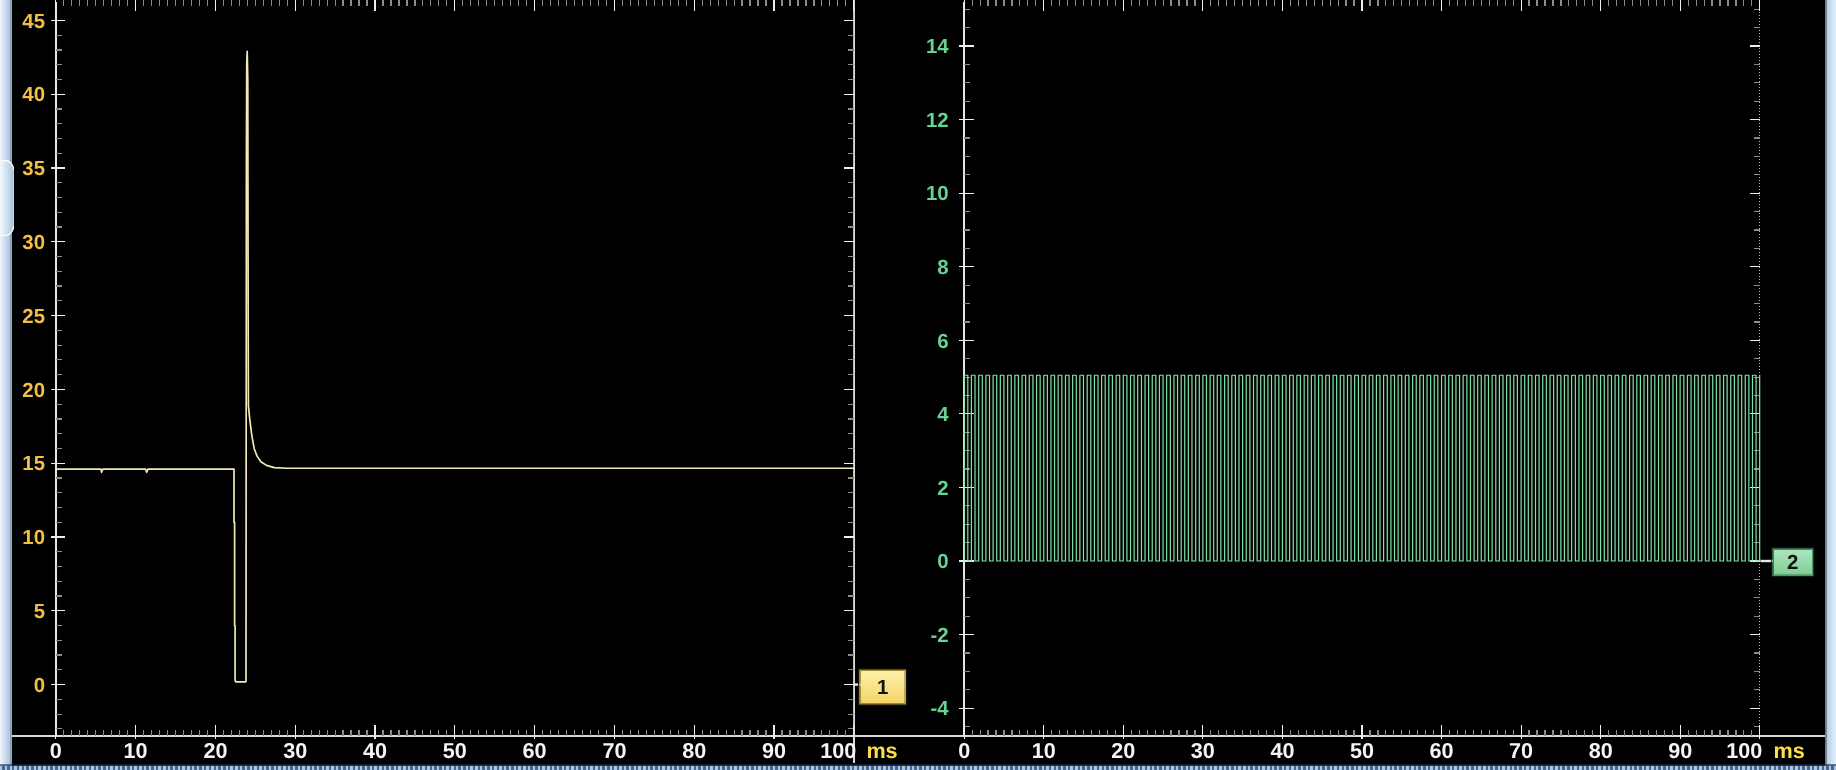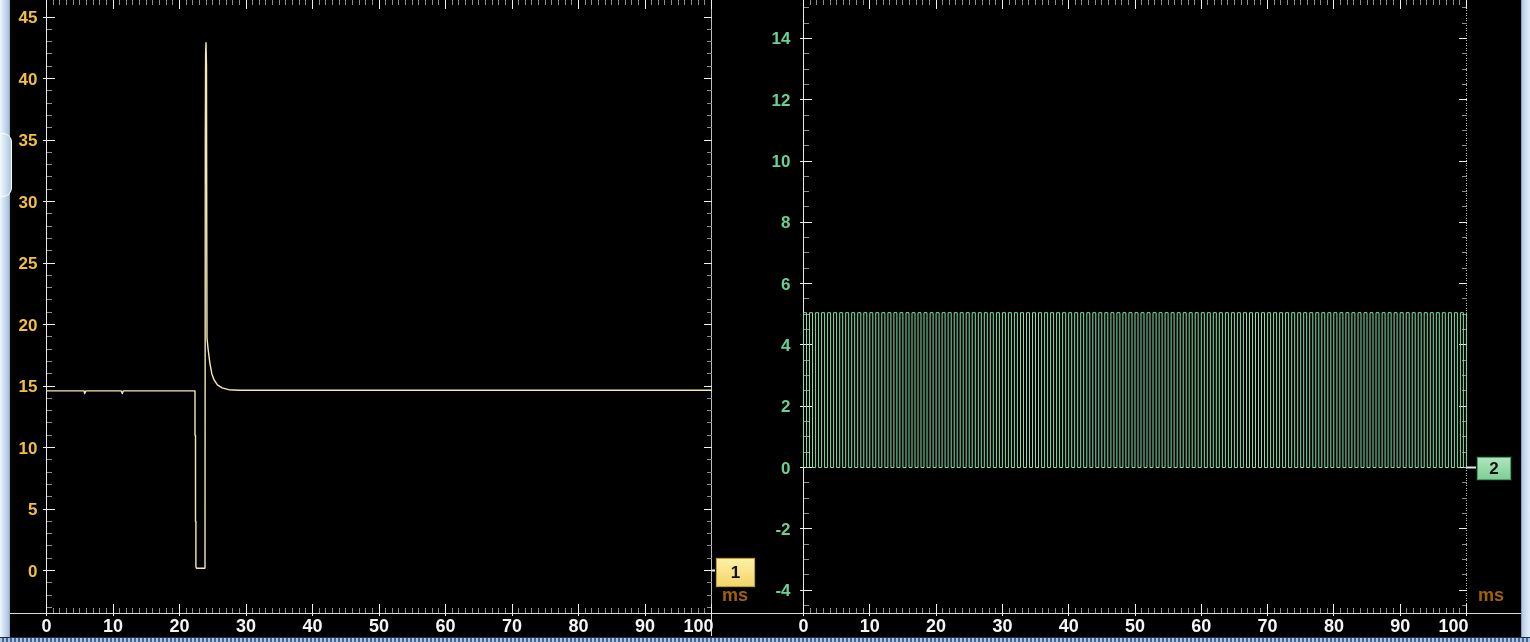--- a/index.html
+++ b/index.html
@@ -23,21 +23,21 @@
   
   .marker{position:absolute;display:flex;align-items:center;justify-content:center;
     font-weight:bold;font-size:17px;color:#111;z-index:4;}
   .marker1{left:716px;top:558px;width:37px;height:27px;
     background:linear-gradient(#fdf0a6,#f3d569);
     border:1px solid #bb9d39;box-shadow:0 0 0 1px #17150a;}
   .marker2{left:1477px;top:457px;width:32px;height:21px;
     background:linear-gradient(#aee4bc,#7fcf96);
     border:1px solid #4c9a68;box-shadow:0 0 0 1px #0a1f12;}
   
-  .unit{position:absolute;top:585px;font-weight:bold;font-size:18px;color:#a16207;z-index:3;}
+  .unit{position:absolute;top:616px;font-weight:bold;font-size:18px;color:#fde047;z-index:3;}
   .unit1{left:722px;}
   .unit2{left:1478px;}
 </style>
 </head>
 <body>
 
 <div class="window">
   <svg id="plot-svg" width="1530" height="642">
       <line x1="9" y1="613.5" x2="1521" y2="613.5" stroke="#d8d8d8" stroke-width="1.5" shape-rendering="crispEdges"></line>
       <line x1="711.5" y1="0" x2="711.5" y2="636" stroke="#d8d8d8" stroke-width="1.2" shape-rendering="crispEdges"></line>

